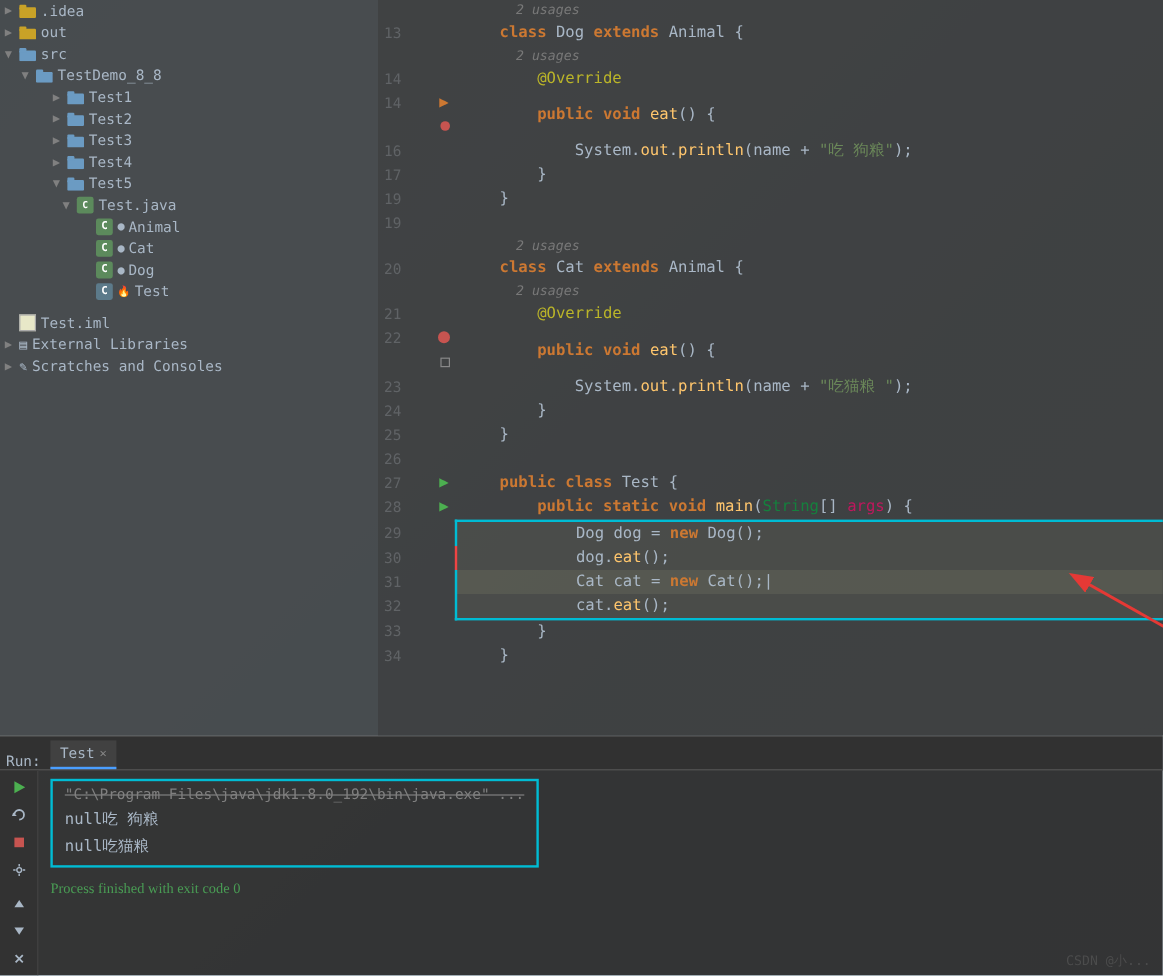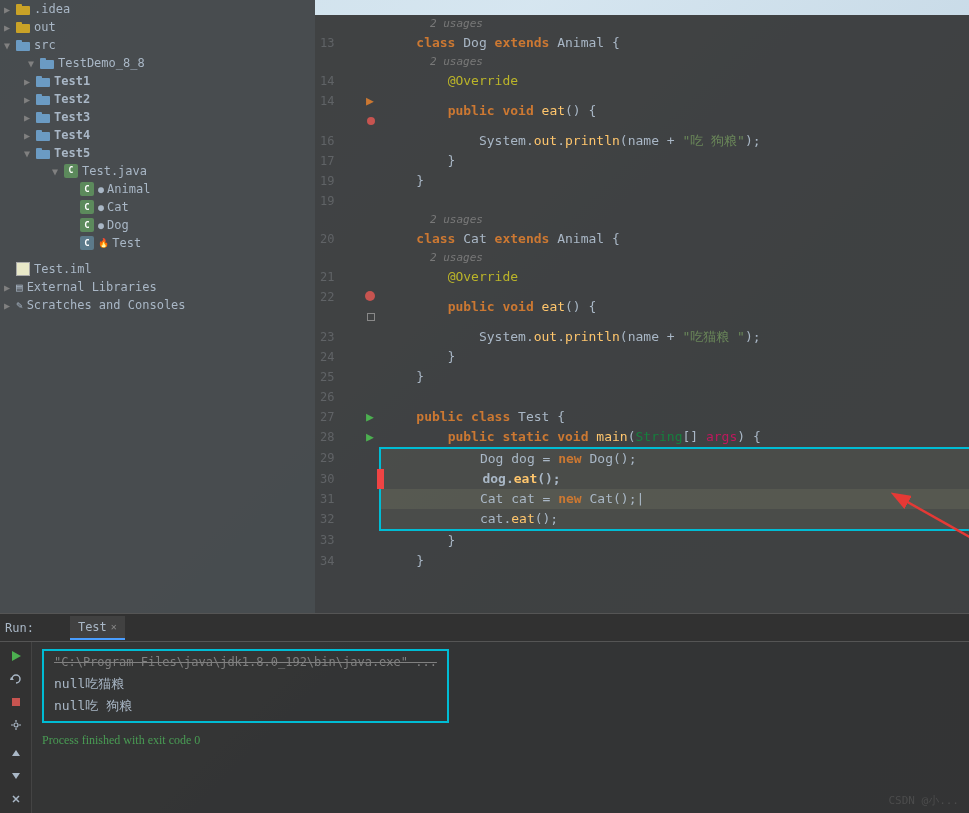--- a/index.html
+++ b/index.html
@@ -47,22 +47,22 @@
 
     .tree-item {
       display: flex;
       align-items: center;
       padding: 2px 0;
       cursor: pointer;
       white-space: nowrap;
     }
 
     .tree-indent-1 { padding-left: 4px; }
-    .tree-indent-2 { padding-left: 28px; }
-    .tree-indent-3 { padding-left: 24px; font-weight: bold; }
+    .tree-indent-2 { padding-left: 18px; }
+    .tree-indent-3 { padding-left: 44px; }
     .tree-indent-4 { padding-left: 52px; }
     .tree-indent-5 { padding-left: 68px; }
 
     .arrow {
       display: inline-block;
       width: 12px;
       font-size: 10px;
       color: #808080;
     }
     .arrow.open::before { content: '▼'; }
@@ -117,21 +117,20 @@
     }
 
     
     .code-editor {
       flex: 1;
       background: rgba(43, 43, 43, 0.88);
       color: #a9b7c6;
       font-size: 13px;
       overflow-y: auto;
       position: relative;
-      margin-top: 15px;
     }
 
     .code-table {
       width: 100%;
       border-collapse: collapse;
     }
 
     .line-num {
       width: 45px;
       padding-right: 10px;
@@ -176,26 +175,25 @@
     .run-panel {
       height: 200px;
       background: rgba(43, 43, 43, 0.95);
       border-top: 1px solid #555;
       display: flex;
       flex-direction: column;
     }
 
     .run-tabs {
       display: flex;
-      align-items: center;
+      align-items: flex-end;
       background: rgba(50, 50, 50, 0.95);
       border-bottom: 1px solid #555;
       height: 28px;
       padding: 0 5px;
-      gap: 28px;
     }
 
     .run-tab {
       display: flex;
       align-items: center;
       padding: 4px 8px;
       font-size: 12px;
       color: #a9b7c6;
       cursor: pointer;
     }
@@ -583,21 +581,21 @@
 
           <tr>
             <td class="line-num">29</td>
             <td class="marker-cell"></td>
             <td class="line-code" style="border-left: 2px solid #00bcd4; border-top: 2px solid #00bcd4; background: rgba(255,255,180,0.06);">            <span style="color:#a9b7c6">Dog</span> dog = <span class="kw">new</span> <span style="color:#a9b7c6">Dog</span>();</td>
           </tr>
 
           <tr>
             <td class="line-num">30</td>
             <td class="marker-cell"></td>
-            <td class="line-code" style="border-left: 7px solid #ef4444; background: rgba(255,255,180,0.06); font-weight: bold;">            dog.<span class="method">eat</span>();</td>
+            <td class="line-code" style="border-left: 2px solid #ef4444; background: rgba(255,255,180,0.06);">            dog.<span class="method">eat</span>();</td>
           </tr>
 
           <tr>
             <td class="line-num">31</td>
             <td class="marker-cell"></td>
             <td class="line-code" style="border-left: 2px solid #00bcd4; background: rgba(255,255,180,0.12);">            <span style="color:#a9b7c6">Cat</span> cat = <span class="kw">new</span> <span style="color:#a9b7c6">Cat</span>();|</td>
           </tr>
 
           <tr>
             <td class="line-num">32</td>
@@ -689,22 +687,22 @@
               <path d="M3 3 L9 9 M9 3 L3 9" stroke="#a9b7c6" stroke-width="1.5"></path>
             </svg>
         </div>
       </div>
 
       <div class="run-output" style="position:relative;">
 
         
         <div style="border: 2px solid #00bcd4; display:inline-block; padding: 4px 10px; margin-bottom: 6px; margin-top: 2px; position:relative;">
           <div class="run-cmd">"C:\Program Files\java\jdk1.8.0_192\bin\java.exe" ...</div>
+          <div class="run-output-line">null吃 狗粮</div>
           <div class="run-output-line">null吃猫粮</div>
-          <div class="run-output-line">null吃 狗粮</div>
         </div>
 
         <div class="run-success">Process finished with exit code 0</div>
 
         
         <svg style="position:absolute; top:-160px; left:100px; pointer-events:none; z-index:5;" width="80" height="180">
           <defs>
             <marker id="arrowhead2" markerWidth="8" markerHeight="6" refX="6" refY="3" orient="auto">
               <polygon points="0 0, 8 3, 0 6" fill="#e53935"></polygon>
             </marker>

